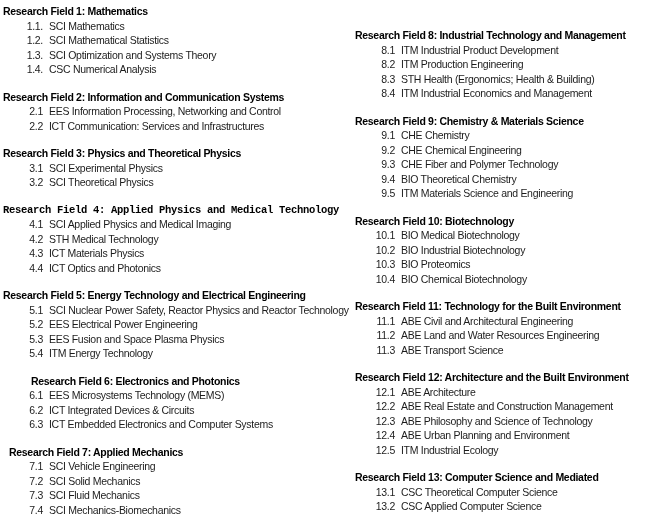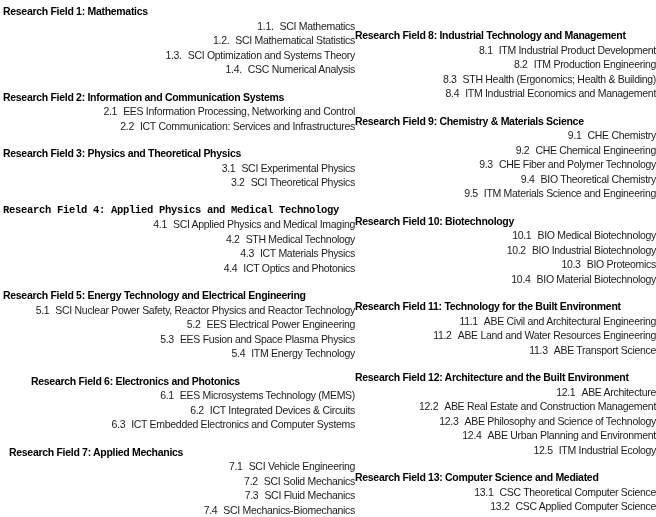--- a/index.html
+++ b/index.html
@@ -20,21 +20,21 @@
   .col { flex: none; }
   .col-left  { width: 352px; }
   .col-right { width: 301px; }
   .section { margin-bottom: 13px; }
   .title {
     font-weight: bold;
     color: #000000;
     white-space: nowrap;
   }
   .title.cont { padding-left: 18px; }
-  .item { display: flex; white-space: nowrap; justify-content: flex-end; }
+  .item { display: flex; white-space: nowrap; }
   .num  { flex: none; width: 40px; text-align: right; }
   .txt  { padding-left: 6px; }
 </style>
 </head>
 <body style="background: rgb(255, 255, 255);">
 
 <div class="page" style="color: rgb(28, 28, 28);">
   <div class="col col-left">
       <div class="section">
         <div class="title" style="color: rgb(0, 0, 0);">Research Field 1: Mathematics</div>
@@ -202,21 +202,21 @@
         <div class="item">
           <span class="num">10.2</span>
           <span class="txt">BIO Industrial Biotechnology</span>
         </div>
         <div class="item">
           <span class="num">10.3</span>
           <span class="txt">BIO Proteomics</span>
         </div>
         <div class="item">
           <span class="num">10.4</span>
-          <span class="txt">BIO Material Biotechnology</span>
+          <span class="txt">BIO Chemical Biotechnology</span>
         </div>
       </div>
       <div class="section">
         <div class="title" style="color: rgb(0, 0, 0);">Research Field 11: Technology for the Built Environment</div>
         <div class="item">
           <span class="num">11.1</span>
           <span class="txt">ABE Civil and Architectural Engineering</span>
         </div>
         <div class="item">
           <span class="num">11.2</span>

